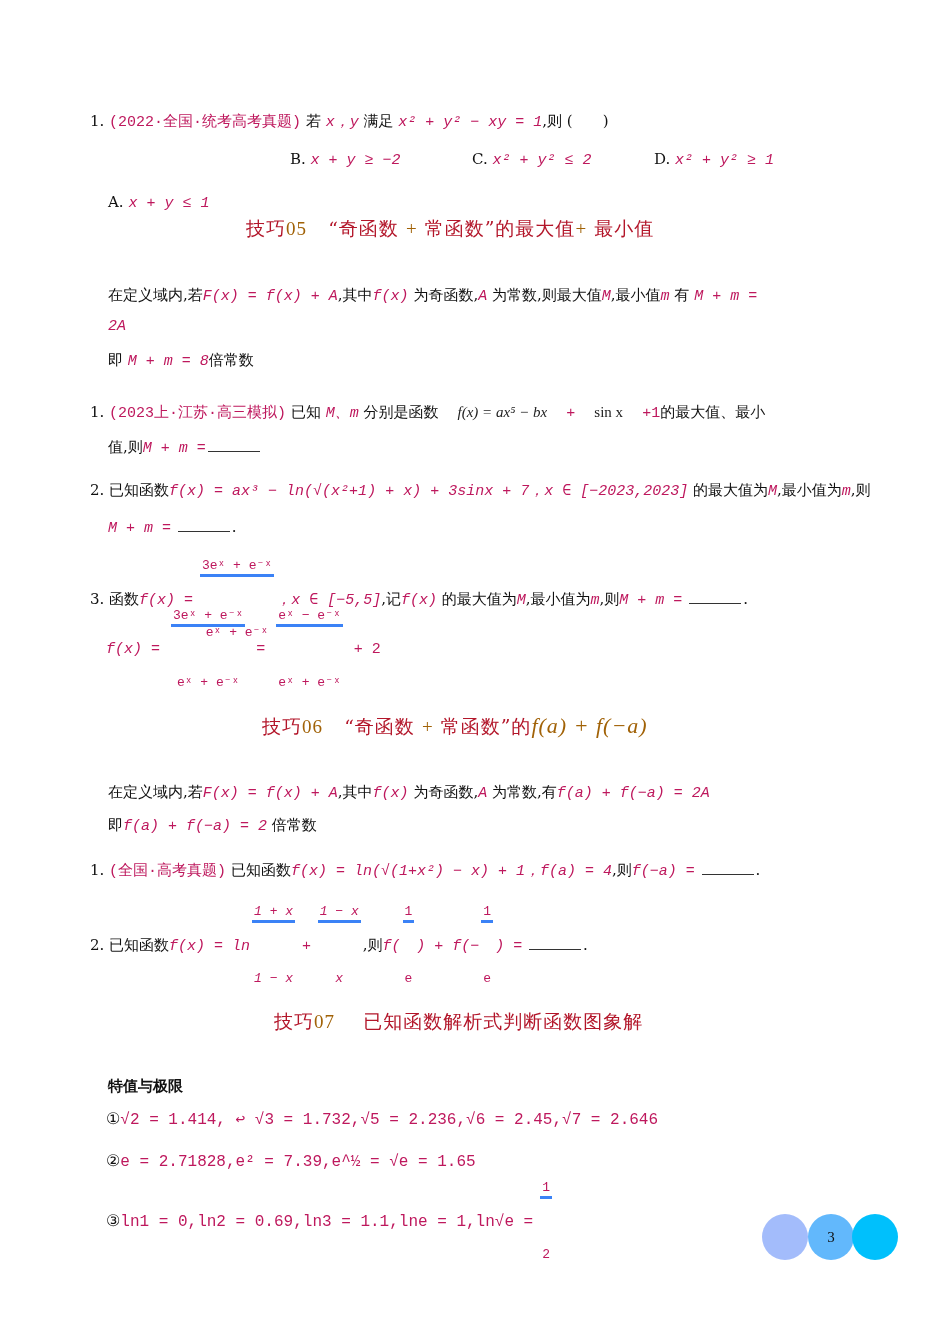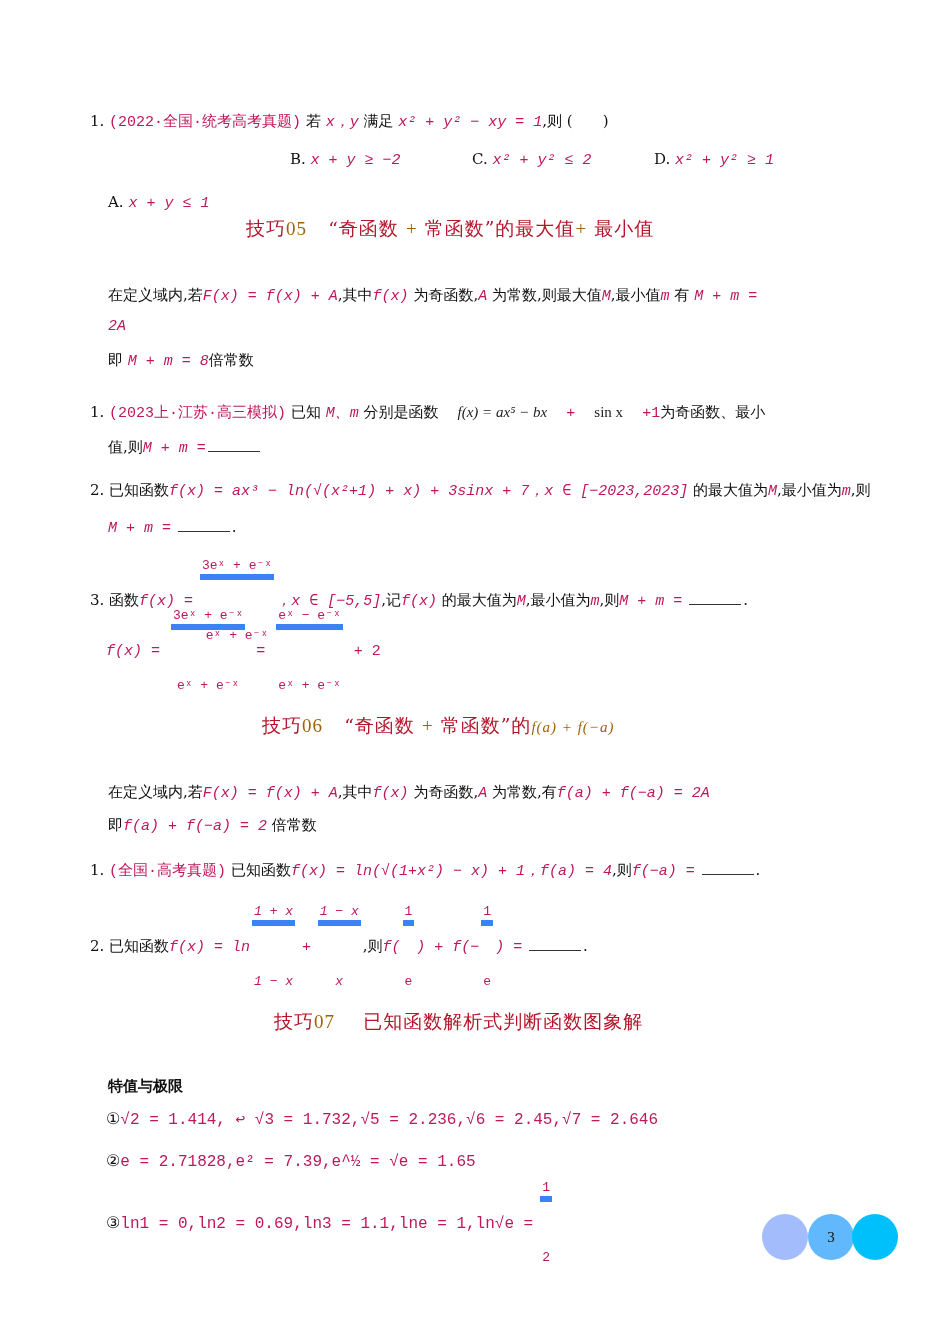--- a/index.html
+++ b/index.html
@@ -9,21 +9,21 @@
       color: #111111; font-size: 15px;
     }
     .m { color: #be185d; font-family: Liberation Mono, monospace; }
     .mi { font-style: italic; }
     .line { position: absolute; white-space: nowrap; line-height: 22px; }
     .red { color: #b3162a; font-weight: normal; }
     .heading { position: absolute; font-size: 19px; white-space: nowrap; letter-spacing: 1px; }
     .heading .num { color: #a16207; font-weight: normal; font-family: "Liberation Serif", serif; }
     .blank { display: inline-block; width: 52px; border-bottom: 1px solid #333; height: 14px; vertical-align: baseline; margin: 0 2px; }
     .frac { display: inline-flex; flex-direction: column; align-items: center; vertical-align: middle; font-size: 13px; line-height: 16px; margin: 0 2px; }
-    .frac .top { border-bottom: 6px solid #3b82f6; padding: 0 2px; }
+    .frac .top { border-bottom: 3px solid #3b82f6; padding: 0 2px; }
     .frac .bot { padding: 0 2px; margin-top: 48px; }
     .img-formula { color: #222; font-family: "Liberation Serif", serif; font-style: italic; }
     .circ {
       position: absolute; width: 46px; height: 46px; border-radius: 50%;
       top: 1214px;
     }
     .pg { font-family: "Liberation Serif", serif; font-size: 15px; display: flex; align-items: center; justify-content: center; color: #111; }
     .bold { font-weight: bold; }
   </style>
 </head>
@@ -68,21 +68,21 @@
 
 <div class="line" style="left:90px; top:401px;">
   <span>1.</span>
   <span class="m">(2023上·江苏·高三模拟)</span>
   <span>已知</span>
   <span class="m mi">M、m</span>
   <span>分别是函数</span>
   &nbsp;&nbsp;&nbsp;<span class="img-formula">f(x) = ax⁵ − bx</span>
   &nbsp;&nbsp;&nbsp;<span class="m">+</span>
   &nbsp;&nbsp;&nbsp;<span class="img-formula" style="font-style:normal;">sin x</span>
-  &nbsp;&nbsp;&nbsp;<span class="m">+1</span><span>为奇函数、最小</span>
+  &nbsp;&nbsp;&nbsp;<span class="m">+1</span><span>的最大值、最小</span>
 </div>
 <div class="line" style="left:108px; top:436px;">
   <span>值,则</span><span class="m mi">M + m =</span><span class="blank"></span>
 </div>
 
 <div class="line" style="left:90px; top:479px;">
   <span>2.</span>
   <span>已知函数</span><span class="m mi">f(x) = ax³ − ln(√(x²+1) + x) + 3sinx + 7，x ∈ [−2023,2023]</span>
   <span>的最大值为</span><span class="m mi">M</span><span>,最小值为</span><span class="m mi">m</span><span>,则</span>
 </div>
@@ -111,21 +111,21 @@
       <span class="top">eˣ − e⁻ˣ</span>
       <span class="bot">eˣ + e⁻ˣ</span>
     </span>
   <span>+ 2</span>
 </div>
 
 <div class="heading" style="left:262px; top:713px;">
   <span class="red">技巧</span><span class="num">06</span>&nbsp;&nbsp;
   <span class="red">“奇函数</span>
   <span class="num">+</span>
-  <span class="red">常函数”的</span><span class="num mi" style="font-size:15px;">f(a) + f(−a)</span>
+  <span class="red">常函数”的</span><span class="num mi" style="font-size:22px;">f(a) + f(−a)</span>
 </div>
 
 <div class="line" style="left:108px; top:781px;">
   <span>在定义域内,若</span><span class="m mi">F(x) = f(x) + A</span><span>,其中</span><span class="m mi">f(x)</span>
   <span>为奇函数,</span><span class="m mi">A</span>
   <span>为常数,有</span><span class="m mi">f(a) + f(−a) = 2A</span>
 </div>
 <div class="line" style="left:108px; top:814px;">
   <span>即</span><span class="m mi">f(a) + f(−a) = 2</span>
   <span>倍常数</span>

